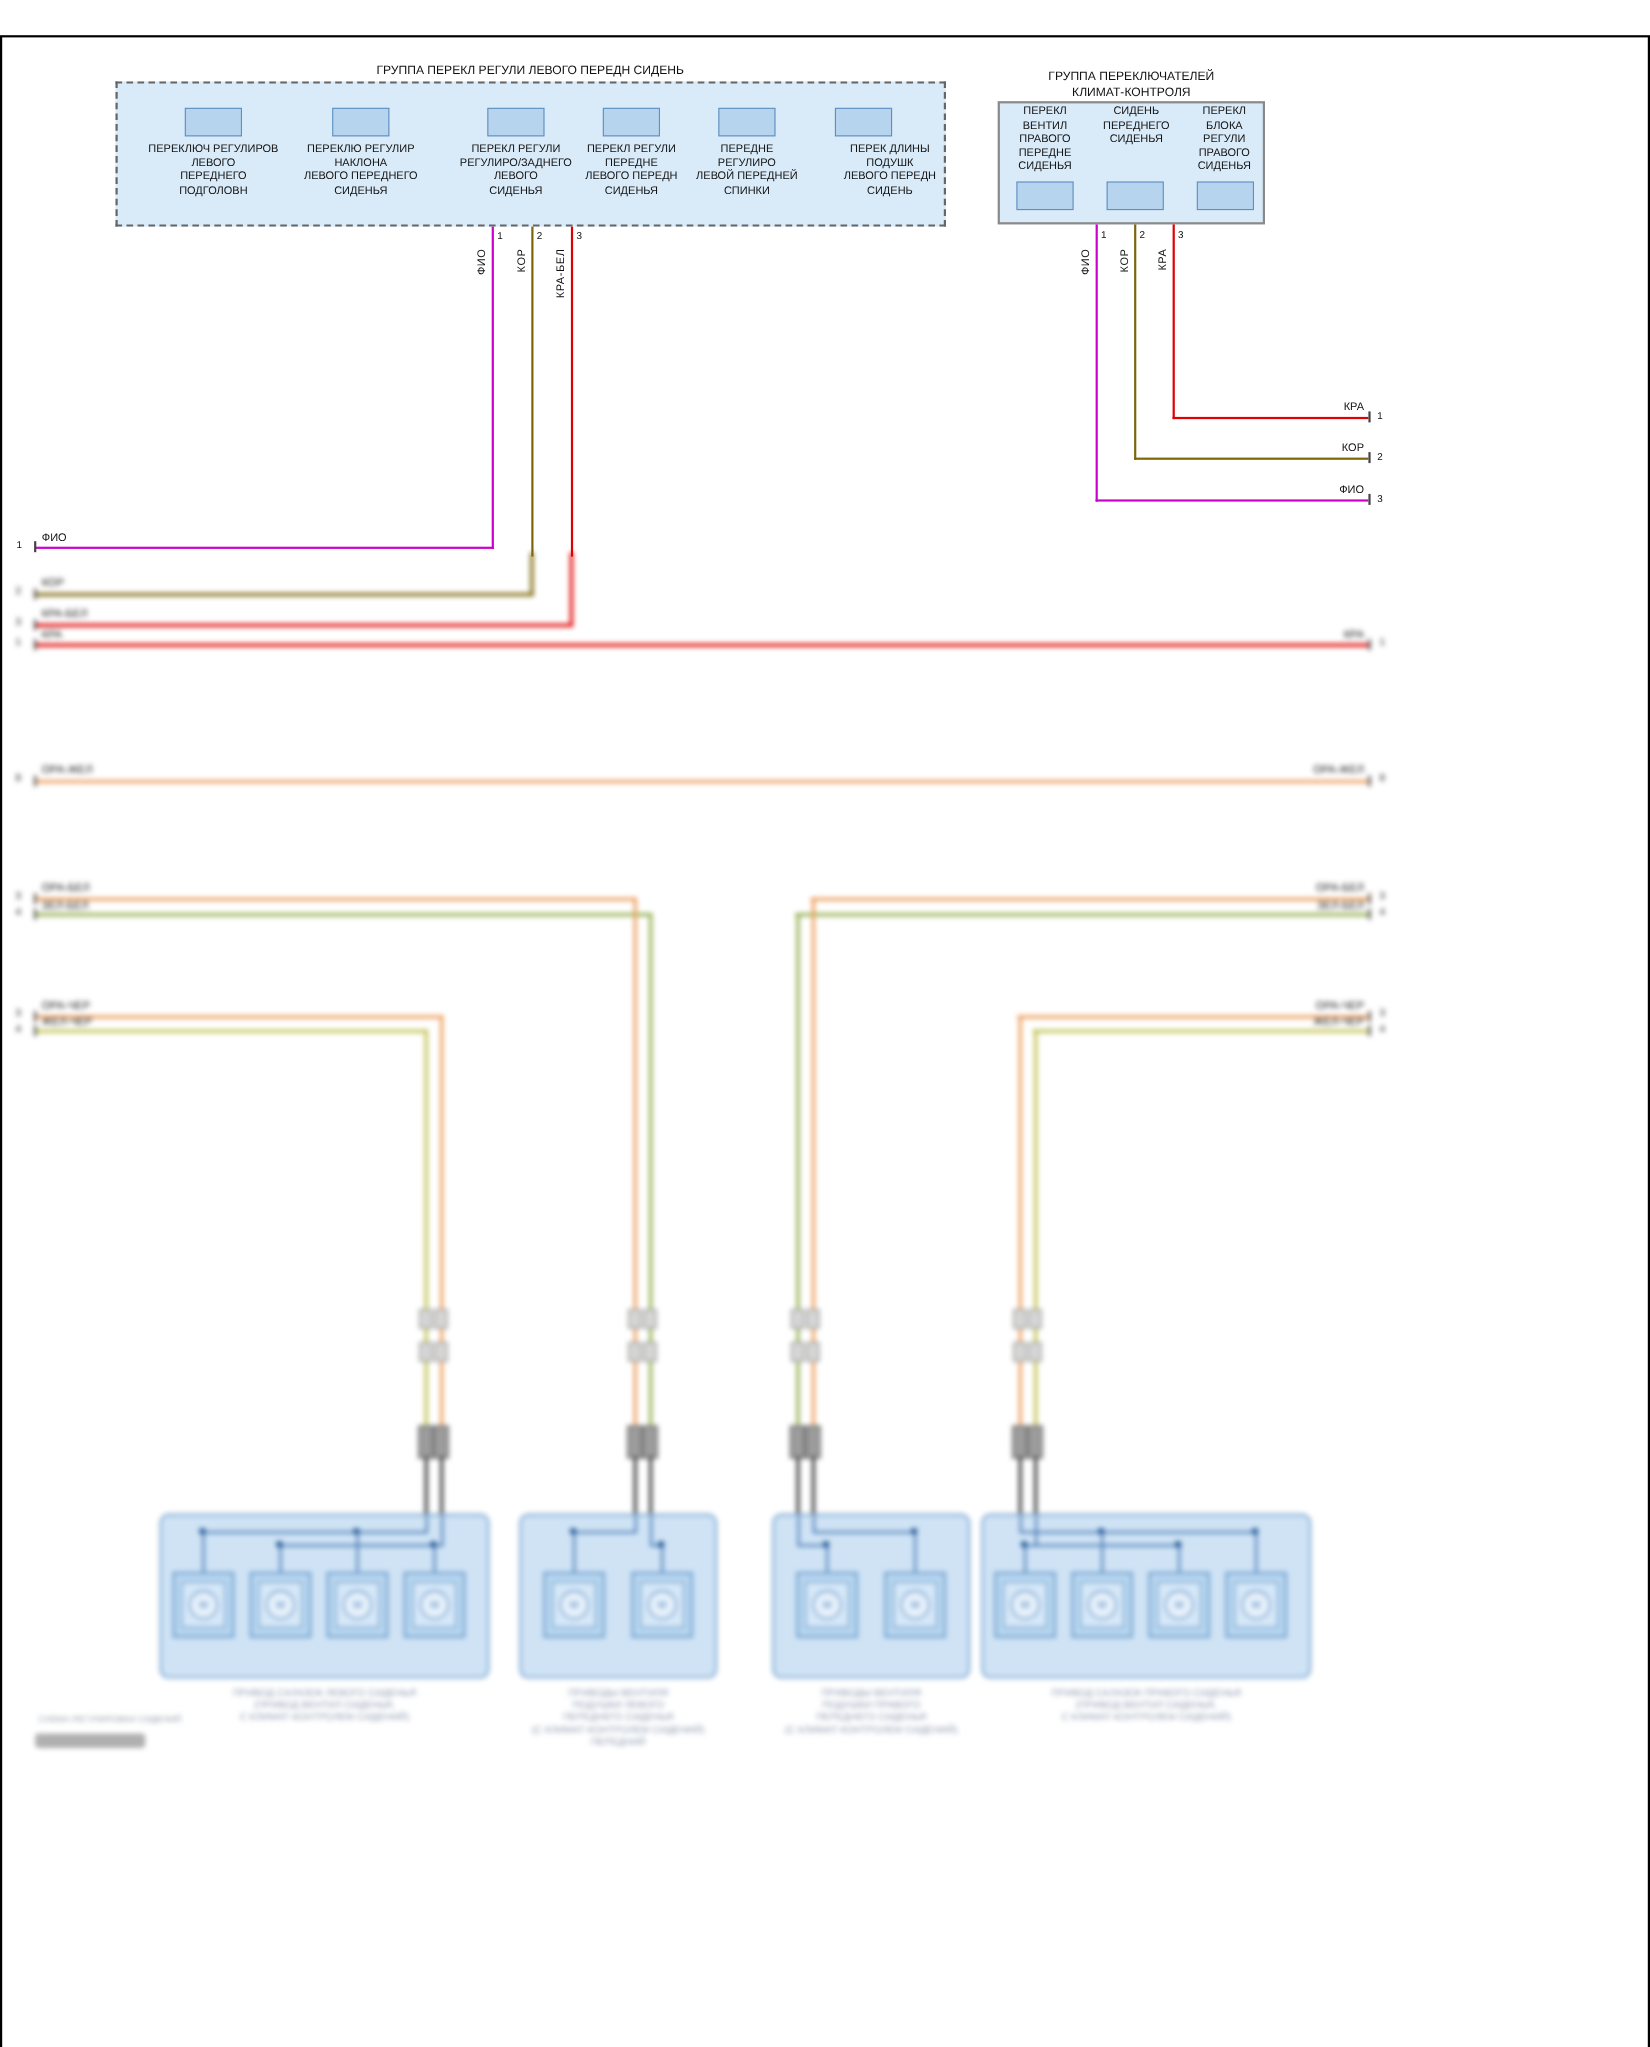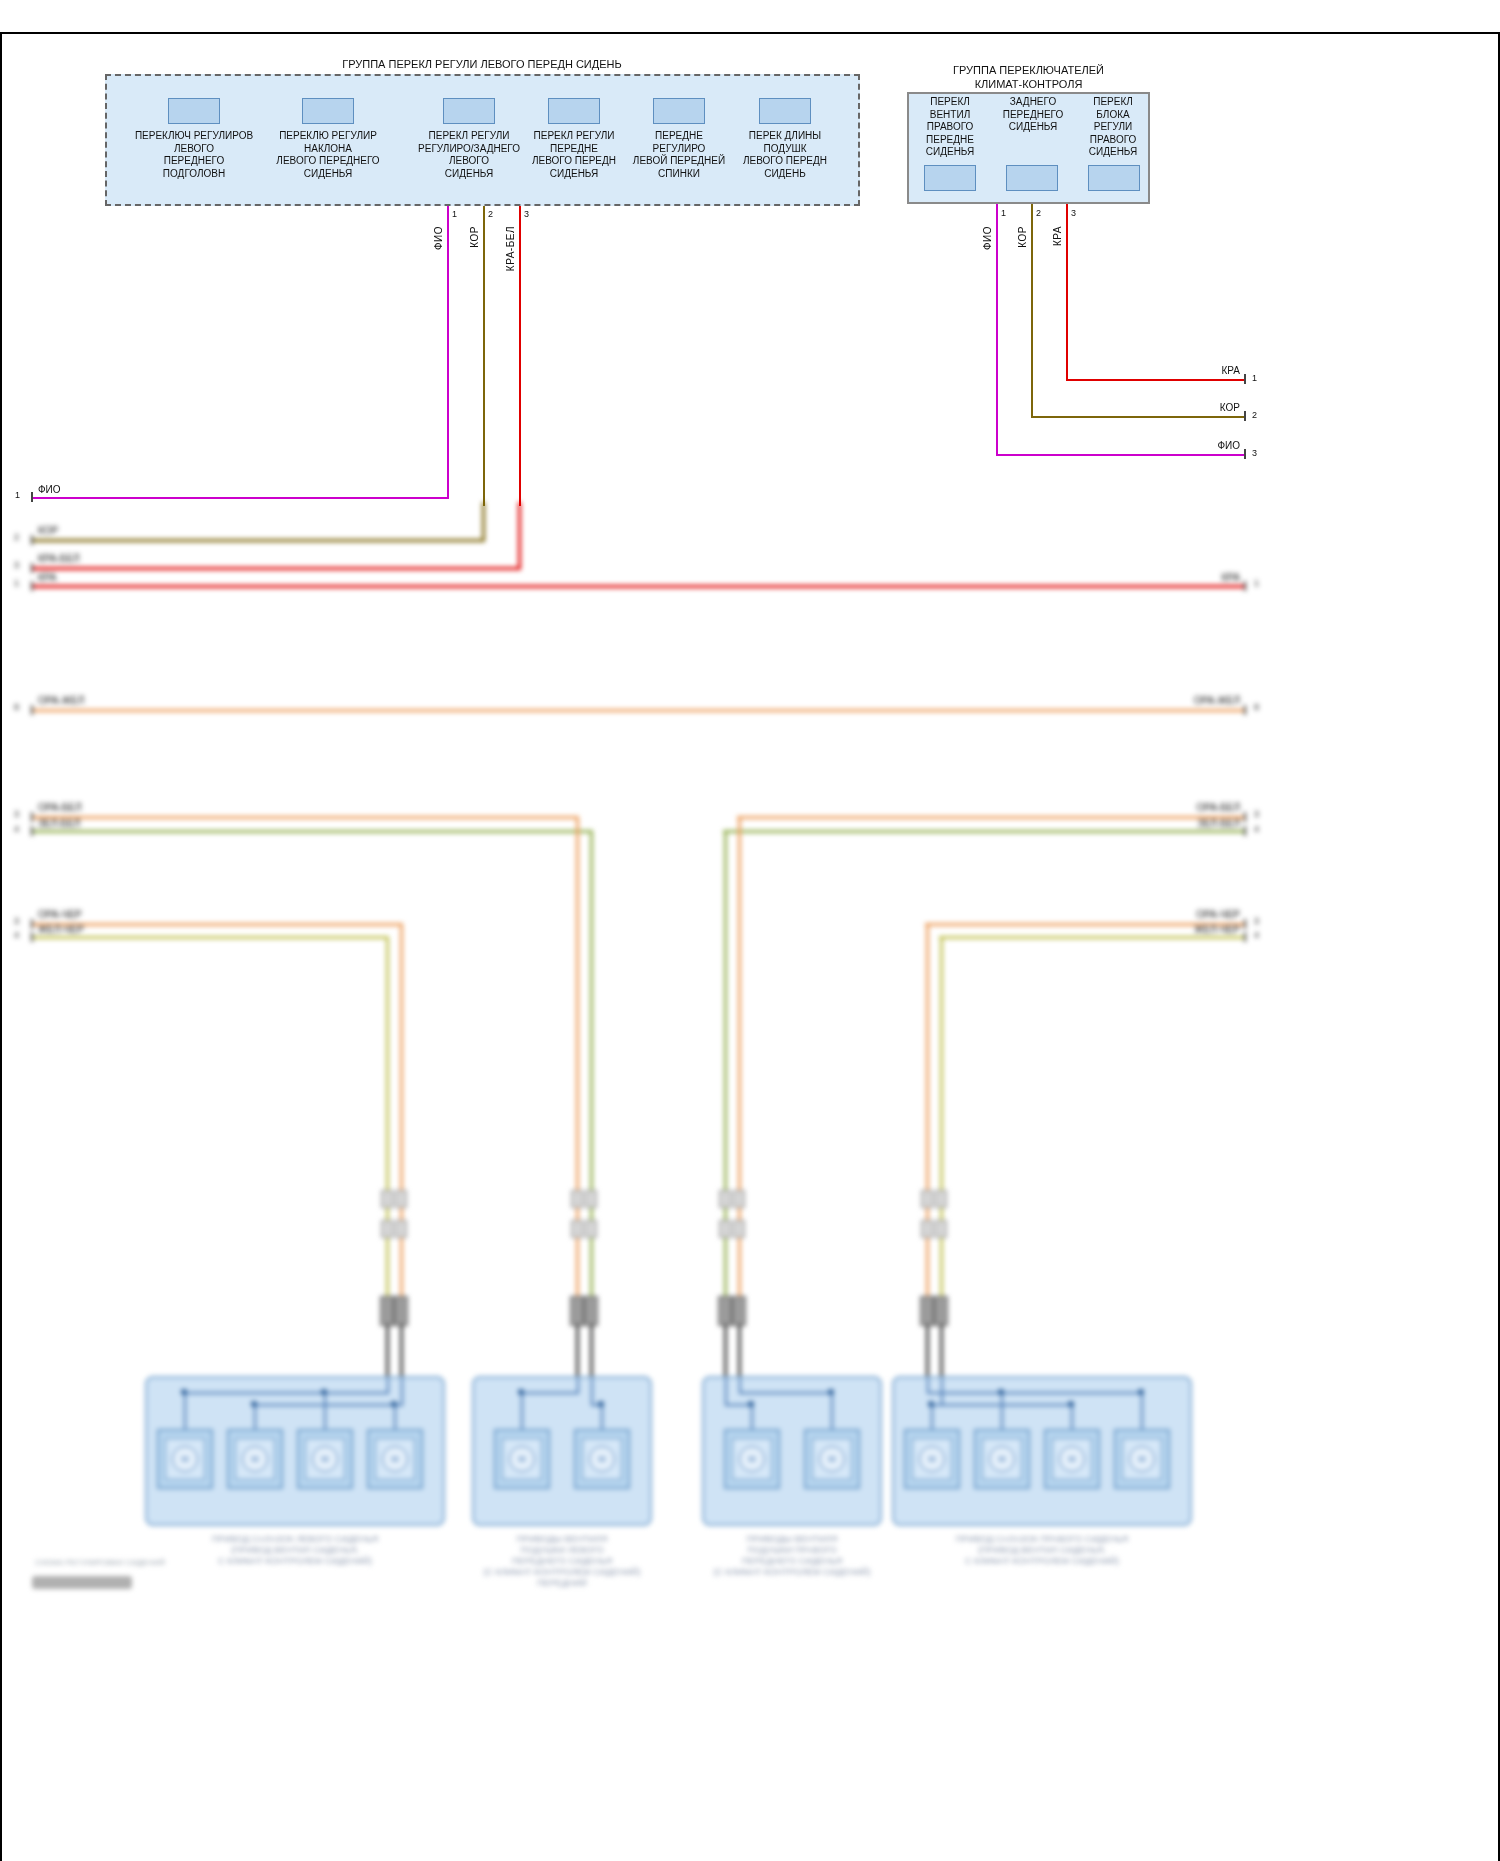--- a/index.html
+++ b/index.html
@@ -76,40 +76,40 @@
       <div>ПЕРЕДНЕ</div>
     <div>ЛЕВОГО ПЕРЕДН</div>
       <div>СИДЕНЬЯ</div>
   </div>
   <div class="itemtext" style="left:610px;top:96px;width:134px">
     <div>ПЕРЕДНЕ</div>
       <div>РЕГУЛИРО</div>
     <div>ЛЕВОЙ ПЕРЕДНЕЙ</div>
       <div>СПИНКИ</div>
   </div>
-  <div class="itemtext" style="left:716px;top:96px;width:134px">
+  <div class="itemtext" style="left:740px;top:96px;width:134px">
     <div>ПЕРЕК ДЛИНЫ</div>
       <div>ПОДУШК</div>
     <div>ЛЕВОГО ПЕРЕДН</div>
       <div>СИДЕНЬ</div>
   </div>
 
   <div class="boxtitle" style="left:905px;top:30px;width:243px">ГРУППА ПЕРЕКЛЮЧАТЕЛЕЙ</div>
   <div class="boxtitle" style="left:905px;top:44px;width:243px">КЛИМАТ-КОНТРОЛЯ</div>
   <div class="groupbox solidb" style="left:905px;top:58px;width:243px;height:112px"></div>
 
   <div class="itemtext" style="left:906px;top:62px;width:84px">
     <div>ПЕРЕКЛ</div>
       <div>ВЕНТИЛ</div>
     <div>ПРАВОГО</div>
       <div>ПЕРЕДНЕ</div>
     <div>СИДЕНЬЯ</div>
   </div>
   <div class="itemtext" style="left:982px;top:62px;width:98px">
-    <div>ЗАДНЕГО ПЕРЕДНЕГО</div>
+    <div>СИДЕНЬ ПЕРЕДНЕГО</div>
       <div>СИДЕНЬЯ</div>
   </div>
   <div class="itemtext" style="left:1076px;top:62px;width:70px">
     <div>ПЕРЕКЛ</div>
       <div>БЛОКА РЕГУЛИ</div>
     <div>ПРАВОГО</div>
       <div>СИДЕНЬЯ</div>
   </div>
   <div class="blue-rect" style="left:922px;top:131px"></div>
   <div class="blue-rect" style="left:1004px;top:131px"></div>

